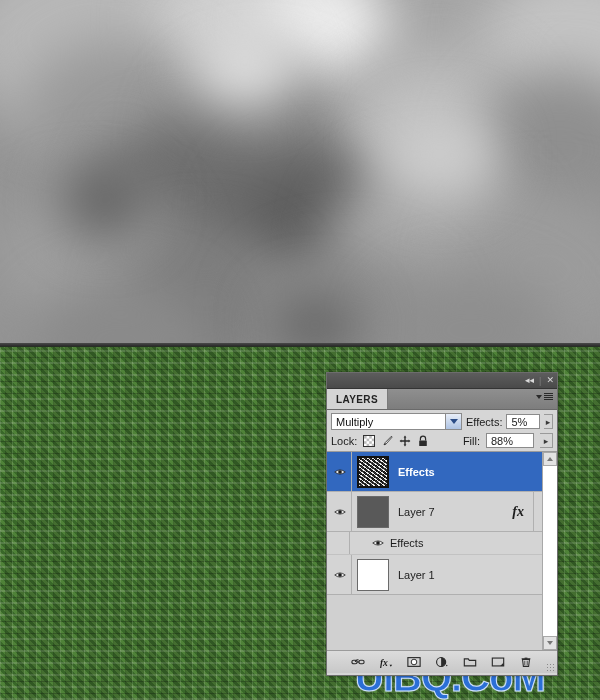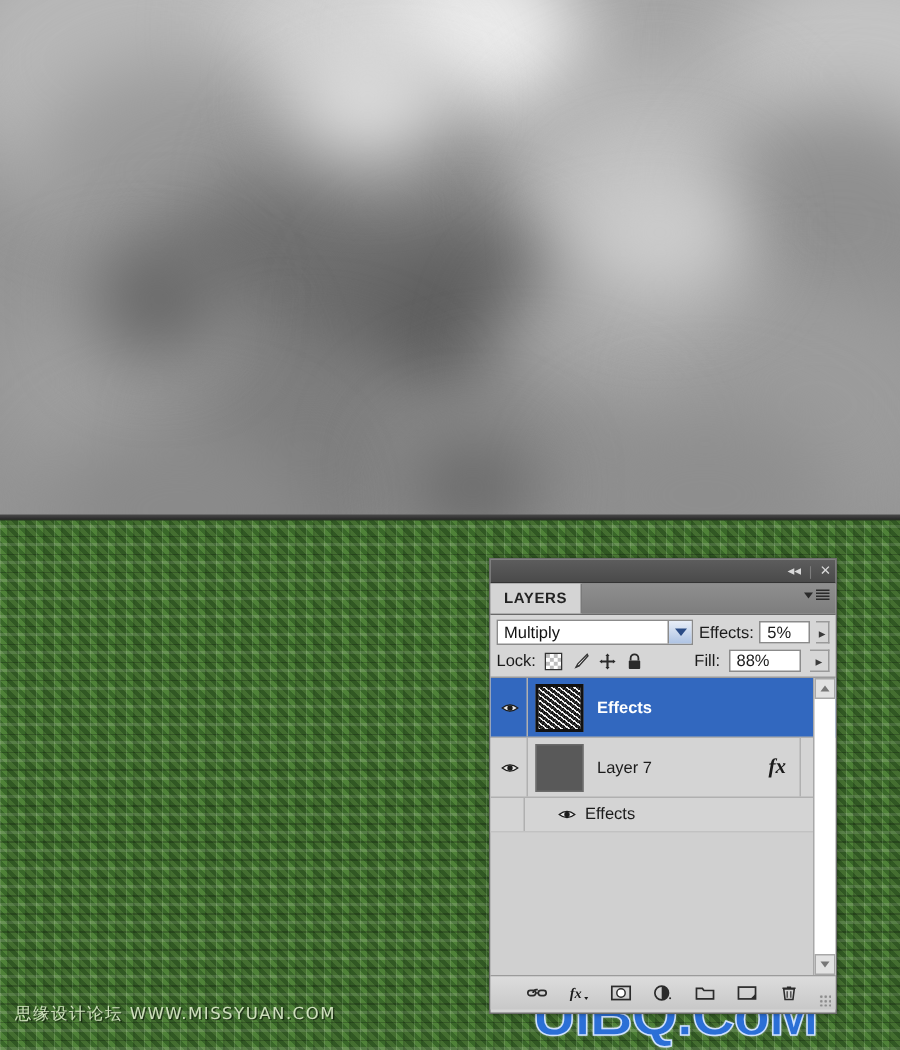--- a/index.html
+++ b/index.html
@@ -306,21 +306,20 @@
     <div class="cl" style="left:190px;top:20px;width:110px;height:90px;background:#dcdcdc;"></div>
     <div class="cl" style="left:380px;top:110px;width:120px;height:90px;background:#cdcdcd;"></div>
     <div class="cl" style="left:60px;top:160px;width:90px;height:80px;background:#636363;"></div>
     <div class="cl" style="left:270px;top:290px;width:90px;height:70px;background:#666666;"></div>
   </div>
 
   <div id="seam"></div>
 
   <div id="weave"></div>
 
-  <div class="wm-missyuan">思缘设计论坛  WWW.MISSYUAN.COM</div>
   <div class="wm-uibq">UiBQ.CoM</div>
 
   <div id="layers-panel">
 
     <div class="panel-titlebar">
       <span class="tb-btn">◂◂</span>
       <span class="tb-sep">|</span>
       <span class="tb-btn">✕</span>
     </div>
 
@@ -423,20 +422,32 @@
         <span class="eye-inline">
           <svg class="ico" viewBox="0 0 16 12">
             <path d="M1 6 Q8 0.5 15 6 Q8 11.5 1 6 Z" fill="#e8e8e8" stroke="#1b1b1b" stroke-width="1"></path>
             <circle cx="8" cy="6" r="2.4" fill="#1b1b1b"></circle>
           </svg>
         </span>
         <span class="effect-label">Effects</span>
       </div>
 
 
+      <div class="layer-row">
+        <span class="eye-cell">
+          <svg class="ico" viewBox="0 0 16 12">
+            <path d="M1 6 Q8 0.5 15 6 Q8 11.5 1 6 Z" fill="#e8e8e8" stroke="#1b1b1b" stroke-width="1"></path>
+            <circle cx="8" cy="6" r="2.4" fill="#1b1b1b"></circle>
+          </svg>
+        </span>
+        <span class="thumb-cell">
+          <span class="thumb white"></span>
+        </span>
+        <span class="layer-name">Layer 1</span>
+      </div>
 
       <div class="vscroll">
         <span class="scroll-btn">
             <i class="up"></i>
           </span>
         <span class="scroll-btn">
             <i class="dn"></i>
           </span>
       </div>
     </div>

